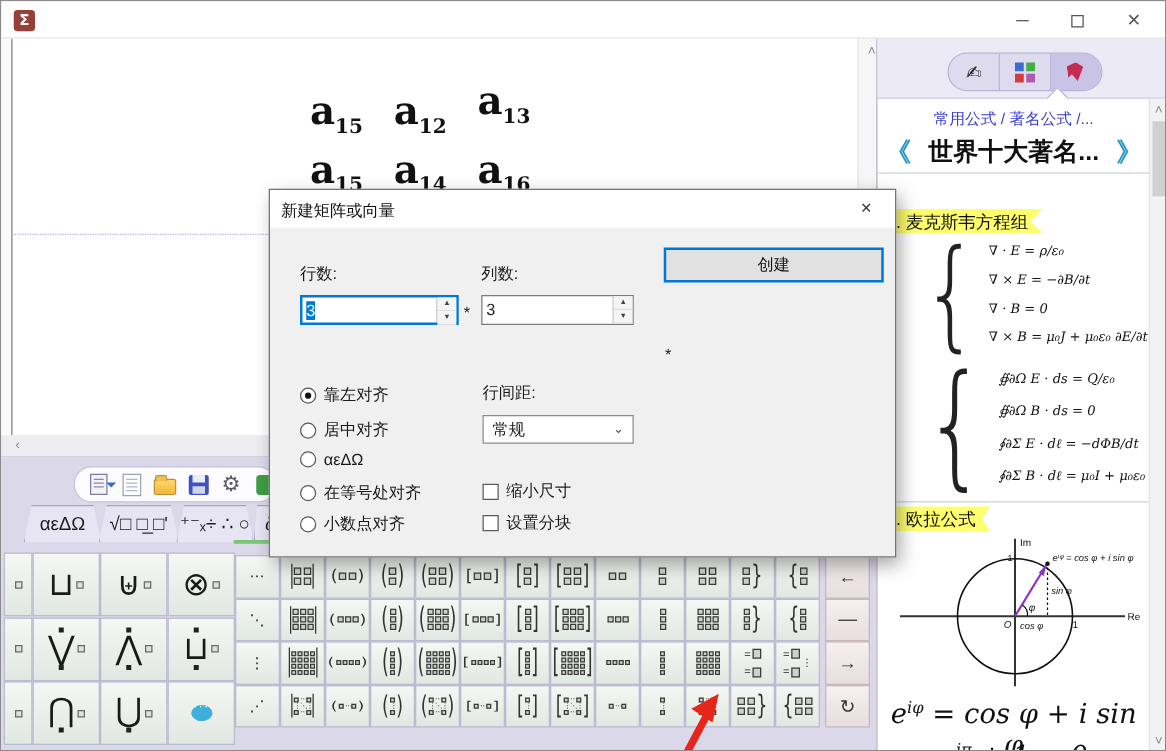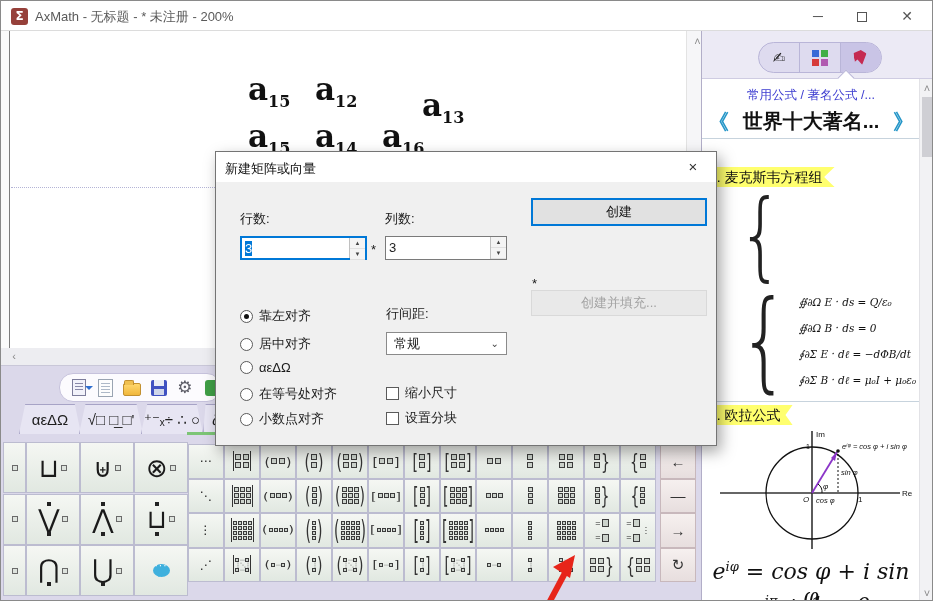--- a/index.html
+++ b/index.html
@@ -139,33 +139,32 @@
 
   #red-arrow { left:538px; top:546px; z-index:40; }
 </style>
 </head>
 <body>
 
 <div id="app">
 
   <div id="titlebar" class="abs">
     <div id="app-logo" class="abs">Σ</div>
-    <div id="title-text" class="abs">AxMath - 无标题 - * 未注册 - 200%</div>
     <div id="btn-min" class="abs winbtn">─</div>
     <div id="btn-max" class="abs winbtn"><span></span></div>
     <div id="btn-close" class="abs winbtn">✕</div>
   </div>
 
   <div id="doc" class="abs">
     <div id="doc-inner">
       <div id="para-line" class="abs"></div>
       <div id="matrix-content">
           <div class="mat-cell" style="left: 238px; top: 40px;"><span>a</span><sub>15</sub></div>
           <div class="mat-cell" style="left: 305px; top: 40px;"><span>a</span><sub>12</sub></div>
-          <div class="mat-cell" style="left: 372px; top: 56px; margin-left: 40px;"><span>a</span><sub>13</sub></div>
+          <div class="mat-cell" style="left: 372px; top: 32px;"><span>a</span><sub>13</sub></div>
           <div class="mat-cell" style="left: 238px; top: 87px;"><span>a</span><sub>15</sub></div>
           <div class="mat-cell" style="left: 305px; top: 87px;"><span>a</span><sub>14</sub></div>
           <div class="mat-cell" style="left: 372px; top: 87px;"><span>a</span><sub>16</sub></div>
         </div>
     </div>
     <div id="doc-vscroll" class="abs">
       <div class="scroll-arrow" style="margin-top:4px">˄</div>
     </div>
   </div>
   <div id="hscroll" class="abs">
@@ -930,20 +929,26 @@
     <div id="rp-breadcrumb">常用公式 / 著名公式 /...</div>
     <div id="rp-titlerow">
       <span class="nav-chev">《</span>
       <span id="rp-title">世界十大著名...</span>
       <span class="nav-chev">》</span>
     </div>
 
     <div class="ytag" style="top:136px">1. 麦克斯韦方程组</div>
     <div id="maxwell-g1" class="eqgroup" style="left:28px; top:158px; height:92px; font-size:10.5px">
       <span class="eqbrace" style="font-size:96px">{</span>
+      <div class="eqlines">
+          <div>∇ · E = ρ∕ε₀</div>
+          <div>∇ × E = −∂B∕∂t</div>
+          <div>∇ · B = 0</div>
+          <div>∇ × B = μ₀J + μ₀ε₀ ∂E∕∂t</div>
+        </div>
     </div>
     <div id="maxwell-g2" class="eqgroup" style="left:28px; top:258px; height:104px; font-size:10.5px">
       <span class="eqbrace" style="font-size:108px">{</span>
       <div class="eqlines">
           <div>∯∂Ω E · ds = Q∕ε₀</div>
           <div>∯∂Ω B · ds = 0</div>
           <div>∮∂Σ E · dℓ = −dΦB∕dt</div>
           <div>∮∂Σ B · dℓ = μ₀I + μ₀ε₀ dΦE∕dt</div>
         </div>
     </div>
@@ -1015,21 +1020,20 @@
         <span class="chk"></span>
         <span>缩小尺寸</span>
       </div>
     <div class="chk-row" style="left:170px; top:257px">
         <span class="chk"></span>
         <span>设置分块</span>
       </div>
 
     <div class="dlg-btn primary" style="left:315px; top:46px; width:176px; height:28px">创建</div>
     <span class="dlg-label" style="left:316px; top:124px">*</span>
-    <div class="dlg-btn disabled" style="left:315px; top:138px; width:176px; height:26px">创建并填充...</div>
   <div class="radio-row" style="left: 24px; top: 155px;">
         <span class="radio on"></span>
         <span>靠左对齐</span>
       </div>
       <div class="radio-row" style="left: 24px; top: 183px;">
         <span class="radio"></span>
         <span>居中对齐</span>
       </div>
       <div class="radio-row" style="left: 24px; top: 208px;">
         <span class="radio"></span>

